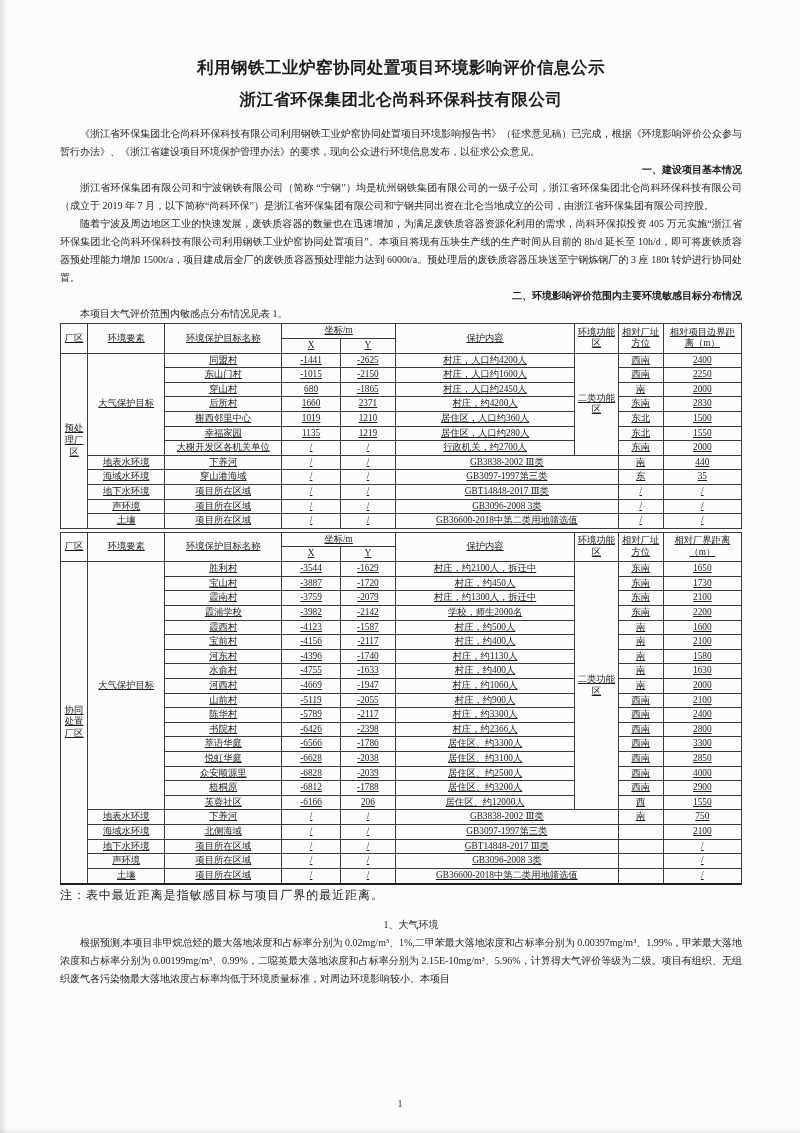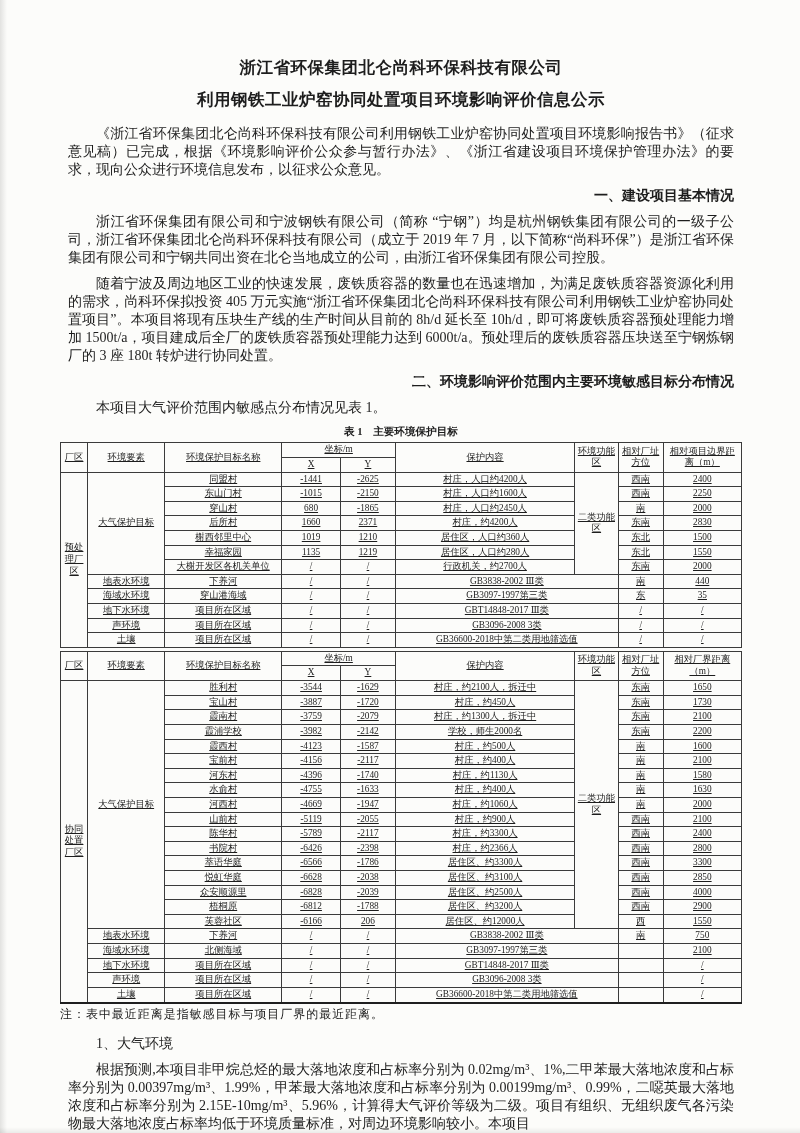--- a/index.html
+++ b/index.html
@@ -12,24 +12,24 @@
   .page::before{content:'';position:absolute;left:0;top:0;bottom:0;width:7px;
     background:linear-gradient(90deg,rgba(0,0,0,0.10),rgba(0,0,0,0));pointer-events:none;}
   .page::after{content:'';position:absolute;left:0;right:0;bottom:0;height:6px;
     background:linear-gradient(0deg,rgba(0,0,0,0.07),rgba(0,0,0,0));pointer-events:none;}
   .title-line{
     text-align:center;font-weight:bold;font-size:16.5px;line-height:1.95;
     font-family:"Liberation Serif","DejaVu Serif",serif;letter-spacing:0.5px;
   }
   .title-block{margin-bottom:9px;}
   p.body, .heading, .subheading{
-    margin:8px;text-indent:2em;font-size:14px;line-height:18px;text-align:justify;
+    margin:0;text-indent:2em;font-size:10px;line-height:18px;text-align:justify;
   }
   .heading{font-weight:bold;text-align:right;}
-  .subheading{font-weight:normal;text-align:left;}
+  .subheading{font-weight:normal;text-align:center;}
   .caption{text-align:center;font-weight:bold;font-size:10.6px;margin:5px 0 3px;}
   table{width:100%;border-collapse:collapse;table-layout:fixed;text-decoration:underline;}
   td,th{
     border:1px solid #3b3b3b;font-size:9.3px;line-height:1.25;text-align:center;
     vertical-align:middle;padding:1px 2px;font-weight:normal;word-break:break-all;
     color:#1d1d1d;
   }
   td.v{padding:1px 0;}
   .tbl2{margin-top:3px;border-bottom:2px solid #1f1f1f;}
   .note{font-size:12px;line-height:1.4;margin-top:2px;letter-spacing:0.08em;text-indent:0;}
@@ -38,34 +38,33 @@
   .col-area{width:4.0%}.col-elem{width:11.3%}.col-name{width:17.2%}
   .col-x{width:8.6%}.col-y{width:8.1%}.col-prot{width:26.3%}
   .col-func{width:6.4%}.col-dir{width:6.6%}.col-dist{width:11.5%}
 </style>
 </head>
 <body>
 
 <div class="page">
 
   <div class="title-block">
+    <div class="title-line">利用钢铁工业炉窑协同处置项目环境影响评价信息公示</div>
     <div class="title-line">浙江省环保集团北仑尚科环保科技有限公司</div>
-    <div class="title-line">利用钢铁工业炉窑协同处置项目环境影响评价信息公示</div>
   </div>
 
   <p class="body">《浙江省环保集团北仑尚科环保科技有限公司利用钢铁工业炉窑协同处置项目环境影响报告书》（征求意见稿）已完成，根据《环境影响评价公众参与暂行办法》、《浙江省建设项目环境保护管理办法》的要求，现向公众进行环境信息发布，以征求公众意见。</p>
 
   <div class="heading">一、建设项目基本情况</div>
   <p class="body">浙江省环保集团有限公司和宁波钢铁有限公司（简称 “宁钢”）均是杭州钢铁集团有限公司的一级子公司，浙江省环保集团北仑尚科环保科技有限公司（成立于 2019 年 7 月，以下简称“尚科环保”）是浙江省环保集团有限公司和宁钢共同出资在北仑当地成立的公司，由浙江省环保集团有限公司控股。</p>
   <p class="body">随着宁波及周边地区工业的快速发展，废铁质容器的数量也在迅速增加，为满足废铁质容器资源化利用的需求，尚科环保拟投资 405 万元实施“浙江省环保集团北仑尚科环保科技有限公司利用钢铁工业炉窑协同处置项目”。本项目将现有压块生产线的生产时间从目前的 8h/d 延长至 10h/d，即可将废铁质容器预处理能力增加 1500t/a，项目建成后全厂的废铁质容器预处理能力达到 6000t/a。预处理后的废铁质容器压块送至宁钢炼钢厂的 3 座 180t 转炉进行协同处置。</p>
 
   <div class="heading">二、环境影响评价范围内主要环境敏感目标分布情况</div>
   <p class="body">本项目大气评价范围内敏感点分布情况见表 1。</p>
 
-  <div class="caption">表 1　主要环境保护目标</div>
 
   <table class="tbl1">
     <colgroup>
       <col class="col-area">
         <col class="col-elem">
         <col class="col-name">
       <col class="col-x">
         <col class="col-y">
         <col class="col-prot">
       <col class="col-func">

